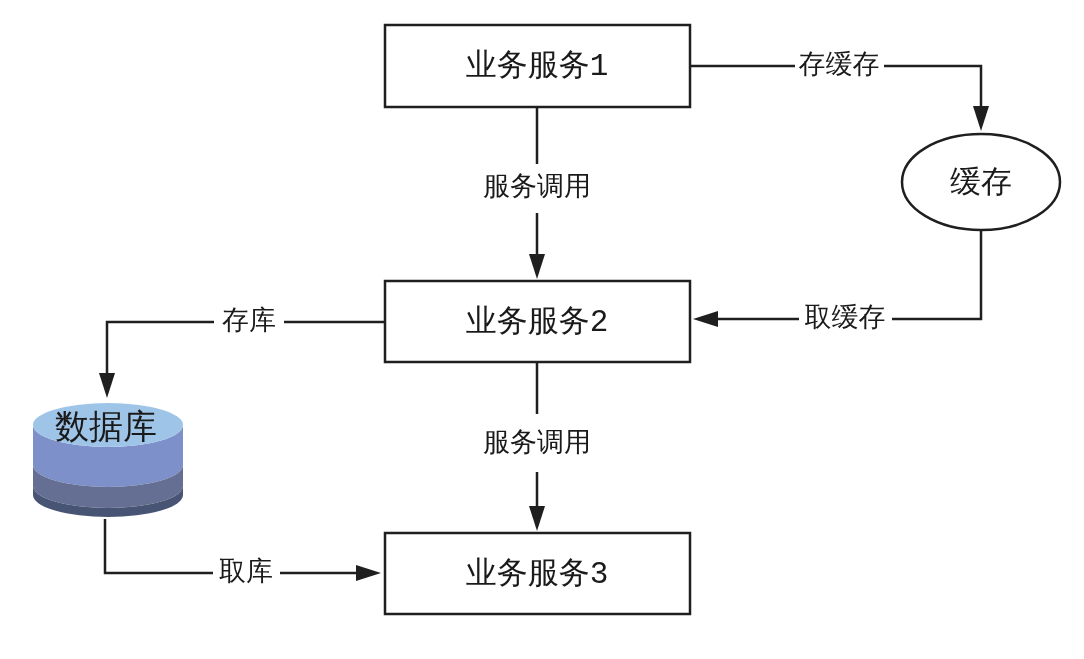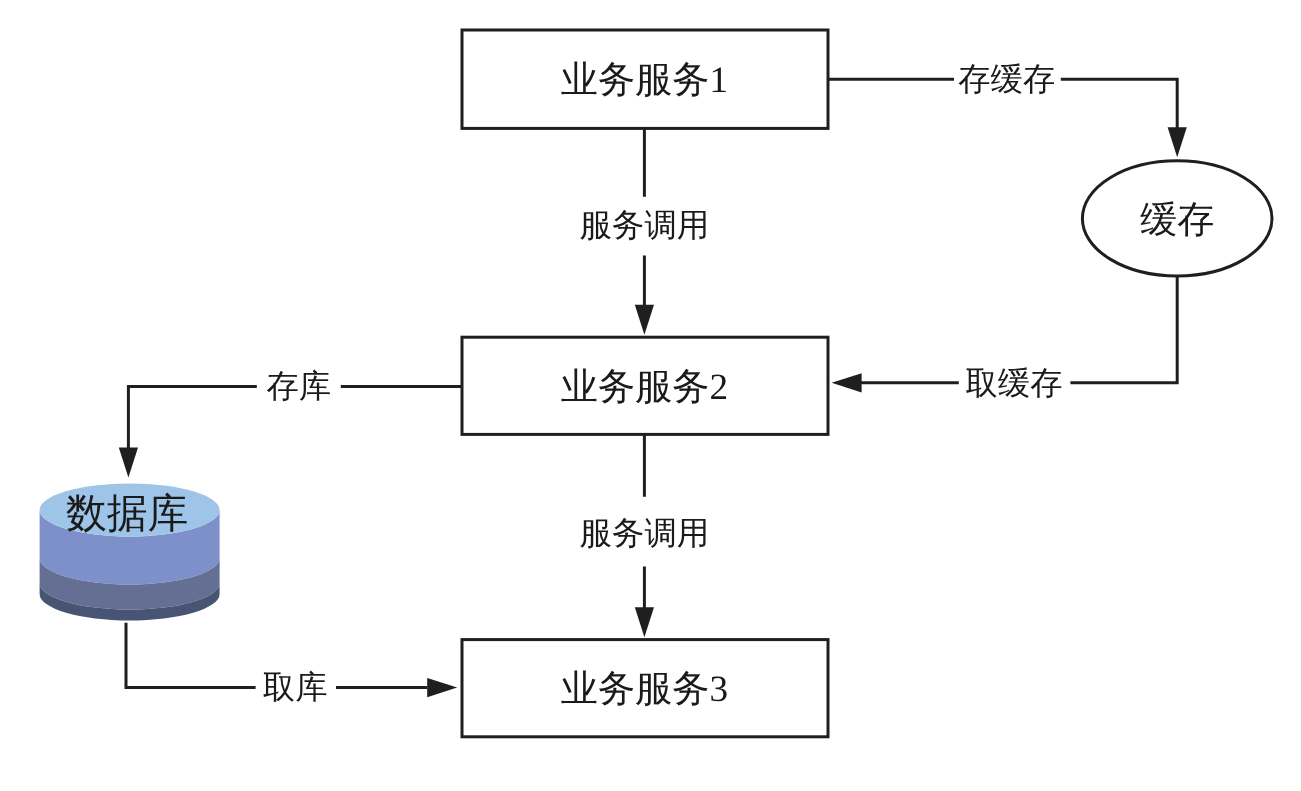--- a/index.html
+++ b/index.html
@@ -5,21 +5,21 @@
   html, body {
     margin: 0;
     padding: 0;
     background: #ffffff;
   }
   .canvas {
     position: relative;
     width: 1084px;
     height: 659px;
     background: #ffffff;
-    font-family: Liberation Serif, serif;
+    font-family: Liberation Mono, monospace;
   }
   svg { display: block; }
   .node-label {
     font-size: 31px;
     text-anchor: middle;
     dominant-baseline: central;
   }
   .edge-label {
     font-size: 27px;
     text-anchor: middle;

